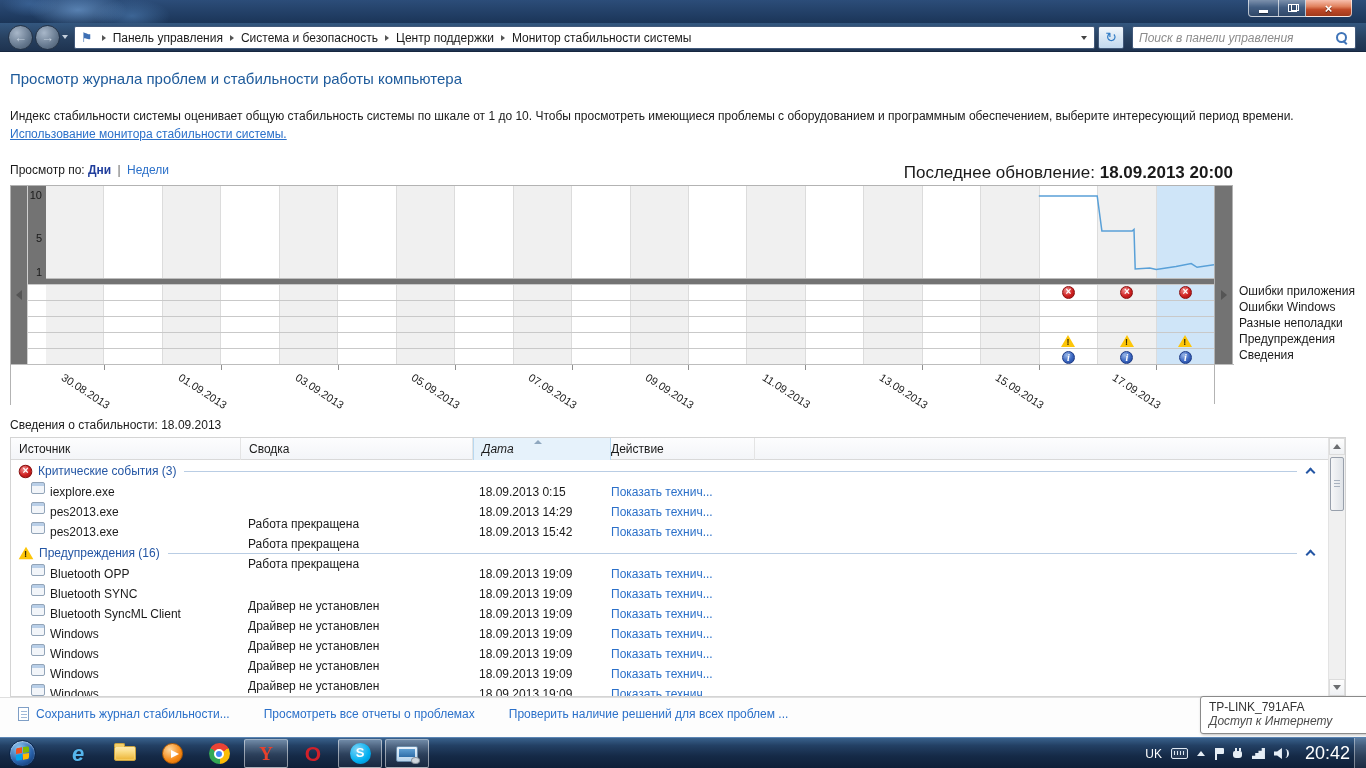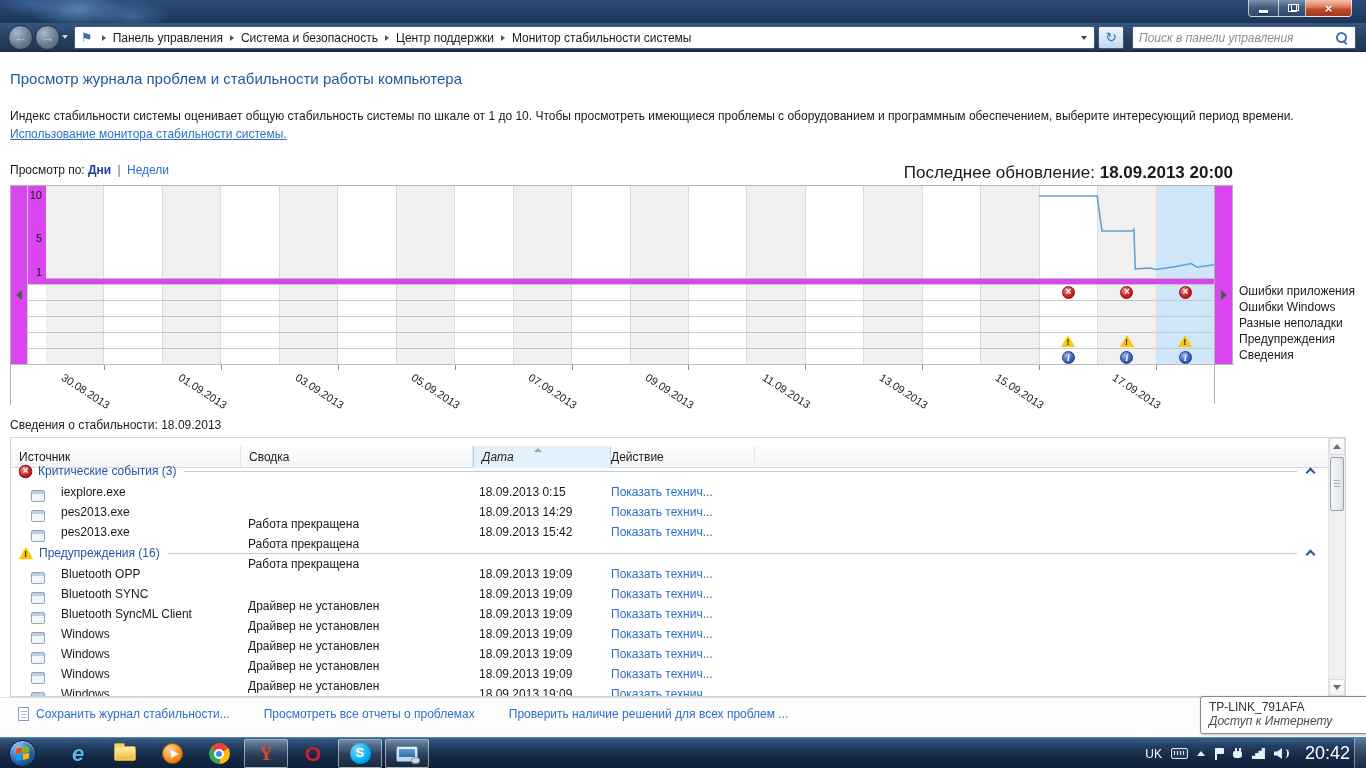--- a/index.html
+++ b/index.html
@@ -63,21 +63,21 @@
   .page-desc { position:absolute; left:10px; top:57px; font-size:12px; color:#1a1a1a; width:1348px; }
   .usage-link { position:absolute; left:10px; top:75px; font-size:12px; color:var(--accent_link); text-decoration:underline; }
   .viewby { position:absolute; left:10px; top:111px; font-size:12px; }
   .viewby .days { color:#1f3d9c; font-weight:bold; }
   .viewby .sep { color:#666; margin:0 3px; }
   .viewby .weeks { color:var(--accent_link); }
   .lastupd { position:absolute; top:111px; right:133px; font-size:17px; }
   .lastupd b { font-weight:bold; }
 
   
-  .chart { position:absolute; left:10px; top:133px; width:1223px; height:220px; border:1px solid #b3b3b3; background:#d946ef; }
+  .chart { position:absolute; left:10px; top:133px; width:1223px; height:220px; border:1px solid #b3b3b3; background:#737373; }
   .scroll-strip-l { position:absolute; left:0; top:0; width:17px; height:218px; border-right:1px solid #cfcfcf; }
   .scroll-strip-r { position:absolute; left:1203px; top:0; width:18px; height:218px; border-left:1px solid #b3b3b3; }
   .arr-left { position:absolute; left:5px; top:104px; width:0; height:0;
     border-top:5px solid transparent; border-bottom:5px solid transparent; border-right:6px solid #555; }
   .arr-right { position:absolute; left:6px; top:104px; width:0; height:0;
     border-top:5px solid transparent; border-bottom:5px solid transparent; border-left:6px solid #555; }
   .ylabels { position:absolute; left:17px; top:0; width:17px; height:93px; }
   .ylab { position:absolute; right:3px; font-size:11px; color:#1a1a1a; }
   .plot { position:absolute; left:35px; top:0; width:1168px; height:93px; border-bottom:1px solid #bdbdbd; display:flex; }
   .pcol { flex:1; border-right:1px solid #dcdcdc; }
@@ -111,38 +111,38 @@
     border-bottom:12px solid var(--warning); position:relative; }
   .warning-icon::after { content:"!"; position:absolute; left:-2px; top:2px; font-size:9px; font-weight:bold; color:#3a2c00; }
   .info-icon { width:13px; height:13px; flex:none; border-radius:50%; border:1px solid #1c3a86; position:relative;
     background:radial-gradient(circle at 35% 30%, #9ab8e8, #3a66c0 55%, #1e3f8f); }
   .info-icon::after { content:"i"; position:absolute; left:0; top:0; width:11px; height:11px; color:#fff;
     font-family:"Liberation Serif","DejaVu Serif",serif; font-style:italic; font-weight:bold; font-size:10px; line-height:12px; text-align:center; }
 
   
   .caption { position:absolute; left:10px; top:366px; font-size:12px; }
   .dtable { position:absolute; left:10px; top:385px; width:1336px; height:260px; border:1px solid #d4d4d4; background:#fff; overflow:hidden; }
-  .thead { position:absolute; left:0; top:8px; right:17px; height:22px; background:linear-gradient(#fdfdfe,#f3f5f8); border-bottom:1px solid #d9d9d9; }
+  .thead { position:absolute; left:0; top:0; right:17px; height:22px; background:linear-gradient(#fdfdfe,#f3f5f8); border-bottom:1px solid #d9d9d9; }
   .hc { position:absolute; top:0; height:22px; line-height:22px; padding-left:8px; border-right:1px solid #e4e4e4; font-size:12px; color:#1a1a1a; }
   .h-src { left:0; width:230px; }
   .h-sum { left:230px; width:232px; }
   .h-date { left:462px; width:138px; background:#e6f2fb; border-left:1px solid #b8d8f0; border-right:1px solid #b8d8f0;font-style:italic; }
   .h-act { left:592px; width:152px; }
   .sort-arrow { position:absolute; left:60px; top:2px; width:0; height:0;
     border-left:4px solid transparent; border-right:4px solid transparent; border-bottom:4px solid #8fa8bf; }
   .tbody { position:absolute; left:0; top:22px; right:17px; bottom:0; }
   .grow { height:22px; display:flex; align-items:center; padding-left:8px; }
   .grow .glabel { color:var(--group_header); font-size:12px; margin-left:6px; white-space:nowrap; }
   .grule { flex:1; height:1px; background:#b9cde4; margin:0 10px 0 8px; }
   .gchev { width:7px; height:7px; border-top:2px solid var(--group_header); border-right:2px solid var(--group_header);
     transform:rotate(-45deg); margin:3px 14px 0 0; flex:none; }
   .grow .critical-error-icon, .grow .warning-icon { transform:scale(1.05); }
   .trow { position:relative; height:20px; }
   .cell { position:absolute; top:0; height:20px; line-height:20px; font-size:12px; white-space:nowrap; }
-  .c-src { left:20px; display:flex; align-items:flex-end; gap:16px; }
+  .c-src { left:20px; display:flex; align-items:flex-start; gap:5px; }
   .c-sum { left:237px;margin-top:32px; }
   .c-date { left:468px; }
   .c-act { left:600px; color:var(--accent_link); }
   .app-icon { width:14px; height:12px; border:1px solid #92a4b8; border-radius:2px;
     background:linear-gradient(#b9cfe8 0, #b9cfe8 3px, #f2f5f9 3px); flex:none; }
   
   .vscroll { position:absolute; top:0; right:0; bottom:0; width:17px; background:#f0f0f0; border-left:1px solid #e3e3e3; }
   .vs-btn { position:absolute; left:0; width:16px; height:17px; background:linear-gradient(#fdfdfd,#eff1f4);
     border:1px solid #dcdcdc; display:flex; align-items:center; justify-content:center; }
   .vs-btn.up { top:0; } .vs-btn.down { bottom:0; }

